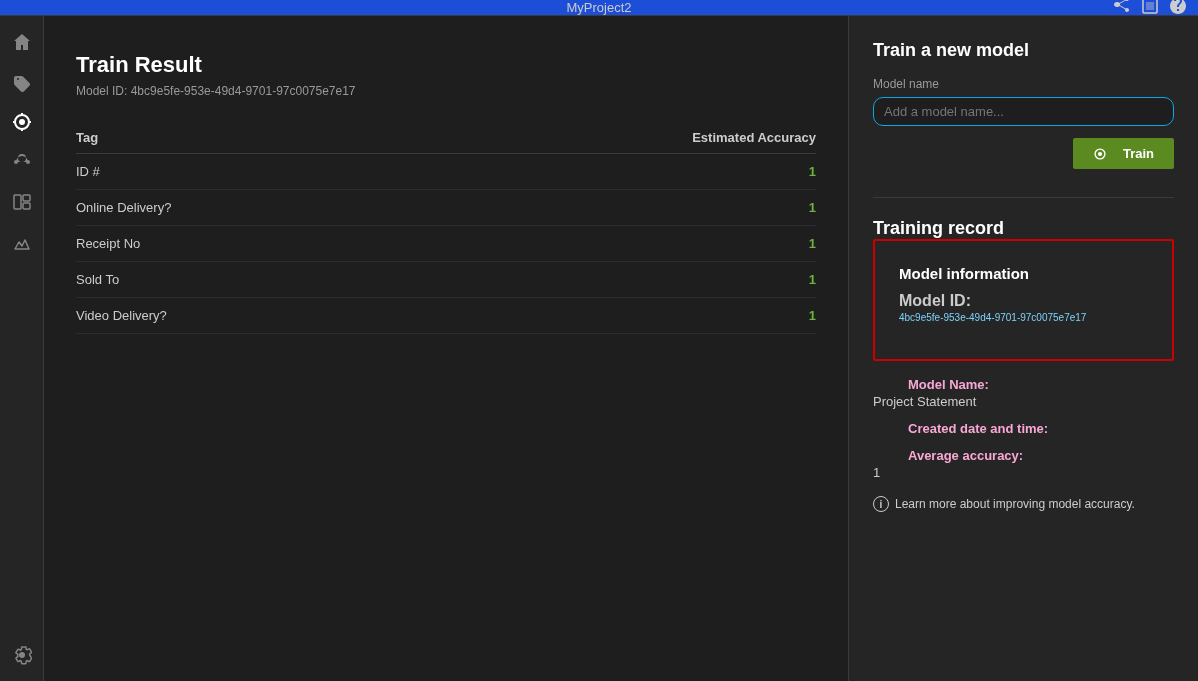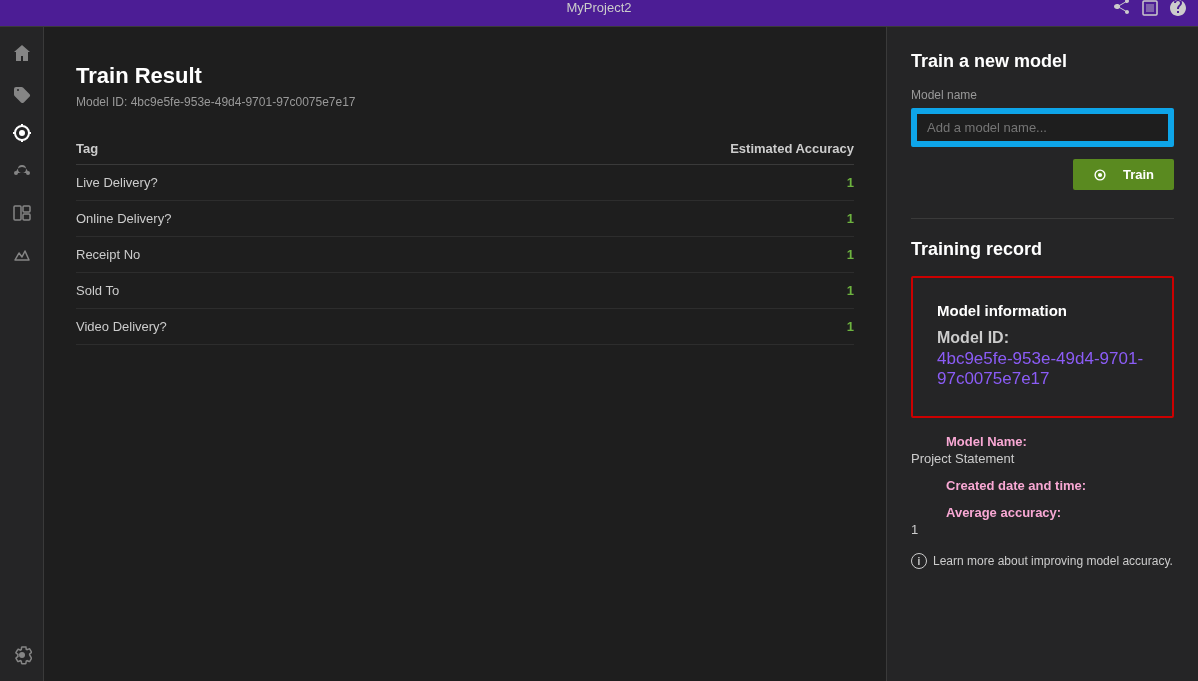--- a/index.html
+++ b/index.html
@@ -11,24 +11,24 @@
       font-size: 13px;
       width: 1198px;
       height: 681px;
       overflow: hidden;
       display: flex;
       flex-direction: column;
     }
 
     
     .top-bar {
-      background: #4c1d95;
-      height: 27px;
-      display: flex;
-      align-items: flex-start;
+      background: #1d4ed8;
+      height: 16px;
+      display: flex;
+      align-items: center;
       justify-content: space-between;
       padding: 0 12px;
       border-bottom: 1px solid #3a3a3a;
       flex-shrink: 0;
     }
 
     .top-bar-title {
       color: #cccccc;
       font-size: 13px;
       position: absolute;
@@ -154,21 +154,21 @@
     }
 
     .results-table tbody td.right {
       text-align: right;
       color: #6db33f;
       font-weight: 600;
     }
 
     
     .right-panel {
-      width: 312px;
+      width: 350px;
       background: #252526;
       border-left: 1px solid #3a3a3a;
       padding: 24px 24px;
       overflow-y: auto;
       flex-shrink: 0;
     }
 
     .section-title {
       font-size: 18px;
       font-weight: 600;
@@ -178,25 +178,25 @@
 
     .label-text {
       font-size: 12px;
       color: #999999;
       margin-bottom: 6px;
     }
 
     .model-name-input {
       width: 100%;
       background: #1e1e1e;
-      border: 6px solid #0ea5e9;
+      border: 1px solid #0ea5e9;
       color: #cccccc;
       padding: 6px 10px;
       font-size: 13px;
-      border-radius: 2px;
+      border-radius: 10px;
       outline: none;
       margin-bottom: 12px;
     }
 
     .train-button {
       background: #5a8a20;
       color: #ffffff;
       border: none;
       padding: 8px 20px;
       font-size: 13px;
@@ -219,21 +219,20 @@
     .divider {
       border: none;
       border-top: 1px solid #3a3a3a;
       margin: 20px 0;
     }
 
     .training-record-title {
       font-size: 18px;
       font-weight: 600;
       color: #ffffff;
-      margin-bottom: 16px;
     }
 
     
     .model-info-card {
       border: 2px solid #cc0000;
       border-radius: 2px;
       padding: 24px;
       margin-bottom: 16px;
       background: #252526;
     }
@@ -246,23 +245,23 @@
     }
 
     .info-label {
       font-size: 16px;
       font-weight: 700;
       color: #cccccc;
       margin-bottom: 2px;
     }
 
     .info-value {
-      font-size: 17px;
-      color: #8b5cf6;
-      margin-bottom: 3px;
+      font-size: 10px;
+      color: #7dd3fc;
+      margin-bottom: 12px;
     }
 
     .info-row {
       margin-bottom: 8px;
     }
 
     .info-row:last-child {
       margin-bottom: 0;
     }
 
@@ -399,22 +398,22 @@
       <div class="model-id-text">Model ID: 4bc9e5fe-953e-49d4-9701-97c0075e7e17</div>
 
       <table class="results-table">
         <thead>
           <tr>
             <th>Tag</th>
             <th class="right">Estimated Accuracy</th>
           </tr>
         </thead>
         <tbody id="table-body">
-            <tr>
-              <td>Live Delivery?</td>
+        <tr>
+              <td>ID #</td>
               <td class="right">1</td>
             </tr>
             <tr>
               <td>Online Delivery?</td>
               <td class="right">1</td>
             </tr>
             <tr>
               <td>Receipt No</td>
               <td class="right">1</td>
             </tr>

